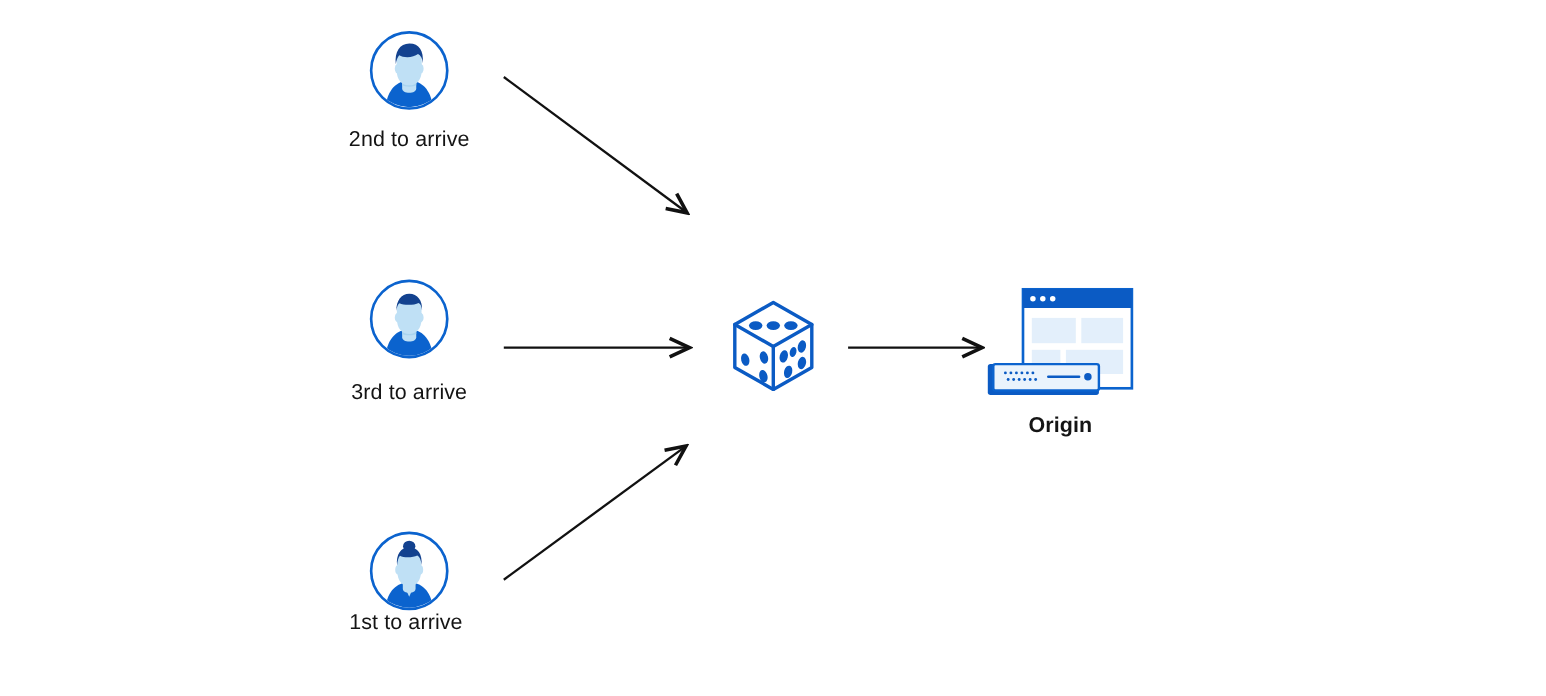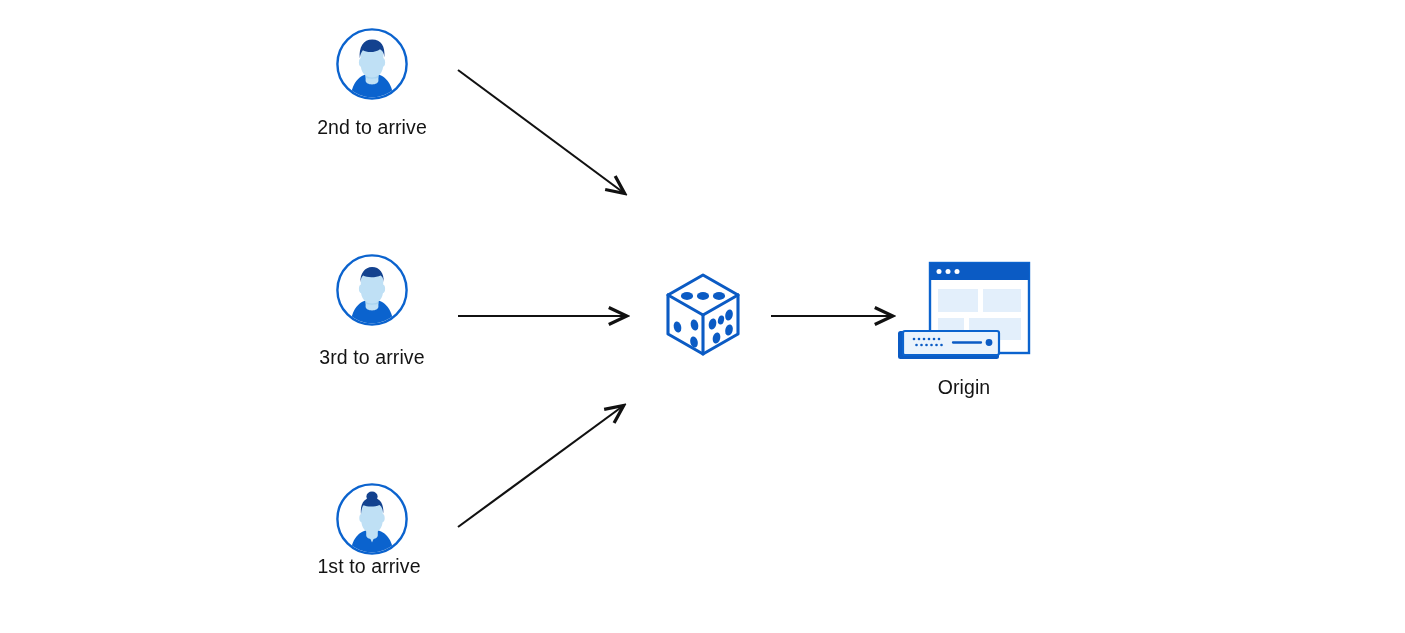--- a/index.html
+++ b/index.html
@@ -200,16 +200,16 @@
             <circle cx="33.5" cy="87" r="1.3"></circle>
               <circle cx="38.5" cy="87" r="1.3"></circle>
             <circle cx="43.5" cy="87" r="1.3"></circle>
               <circle cx="48.5" cy="87" r="1.3"></circle>
           </g>
           <line x1="60" y1="84.5" x2="88" y2="84.5" stroke="#0B5BC4" stroke-width="2.3" stroke-linecap="round"></line>
           <circle cx="96" cy="84.5" r="3.4" fill="#0B5BC4"></circle>
         </g>
       </svg>
     </div>
-    <div class="node-label" style="left:16px; top:117px; width:110px;">Origin</div>
+    <div class="node-label" style="left:16px; top:117px; width:110px;font-weight:bold;">Origin</div>
   </div>
 
 </div>
 
 </body></html>

